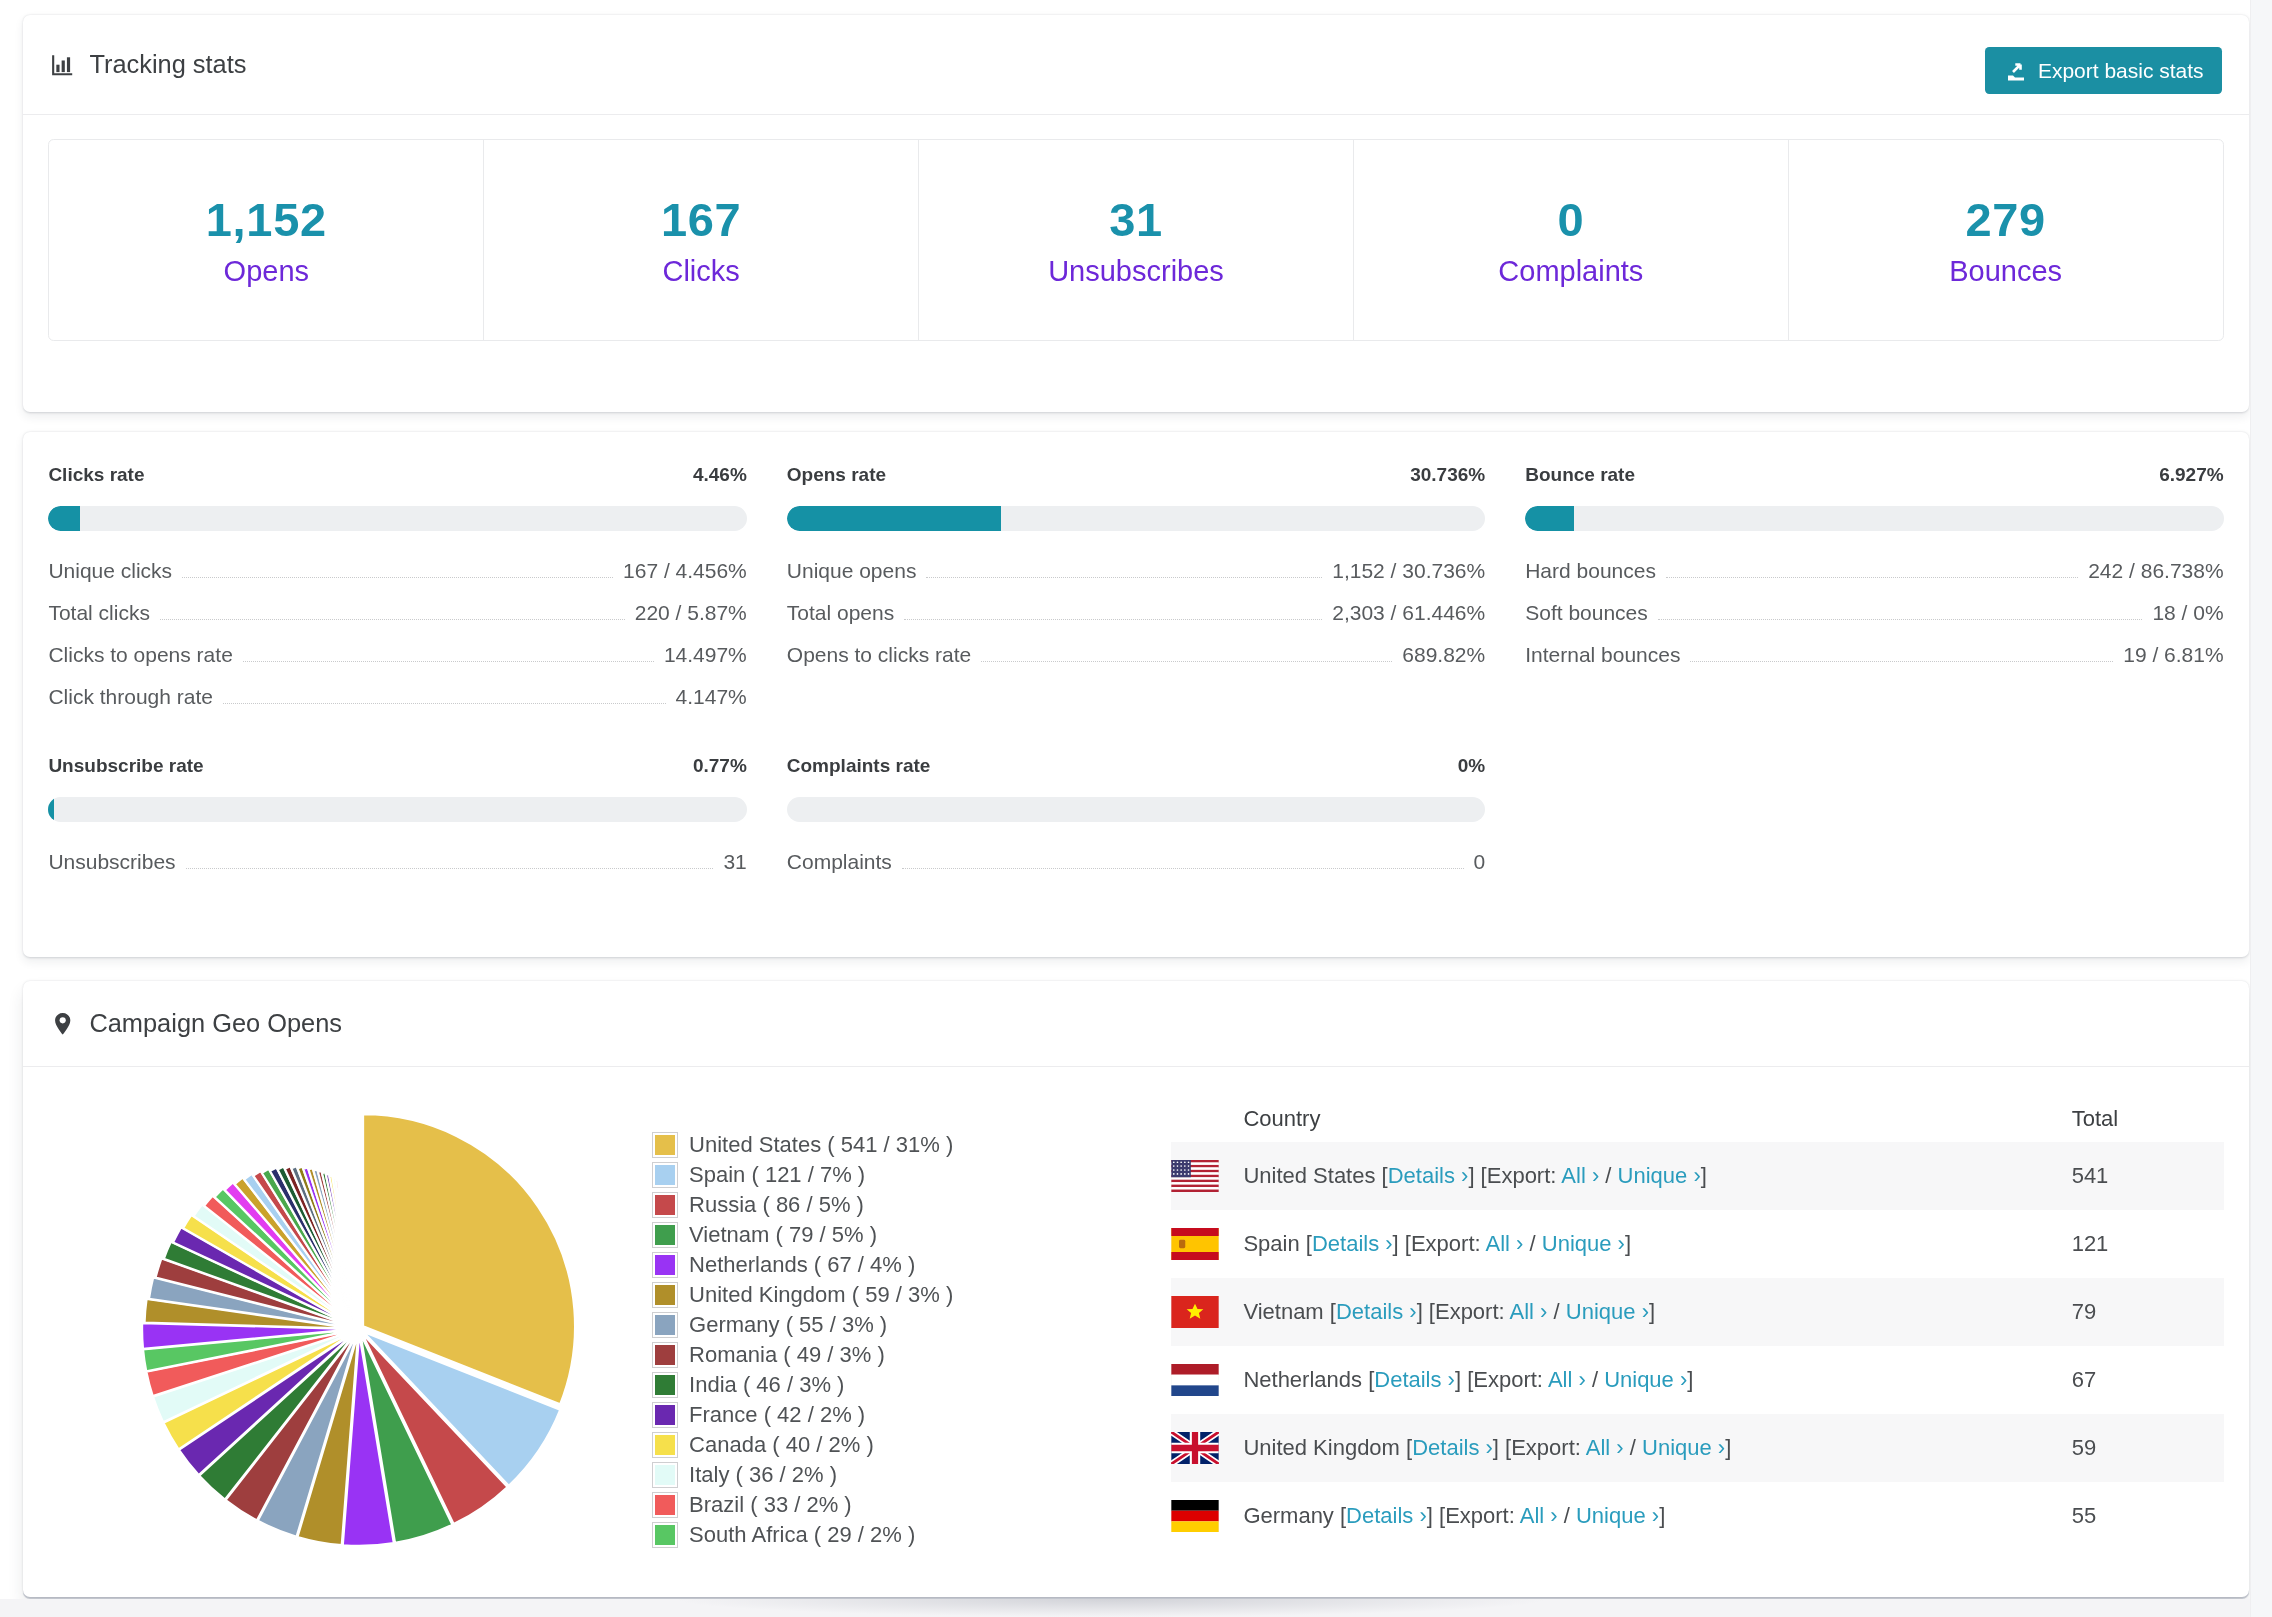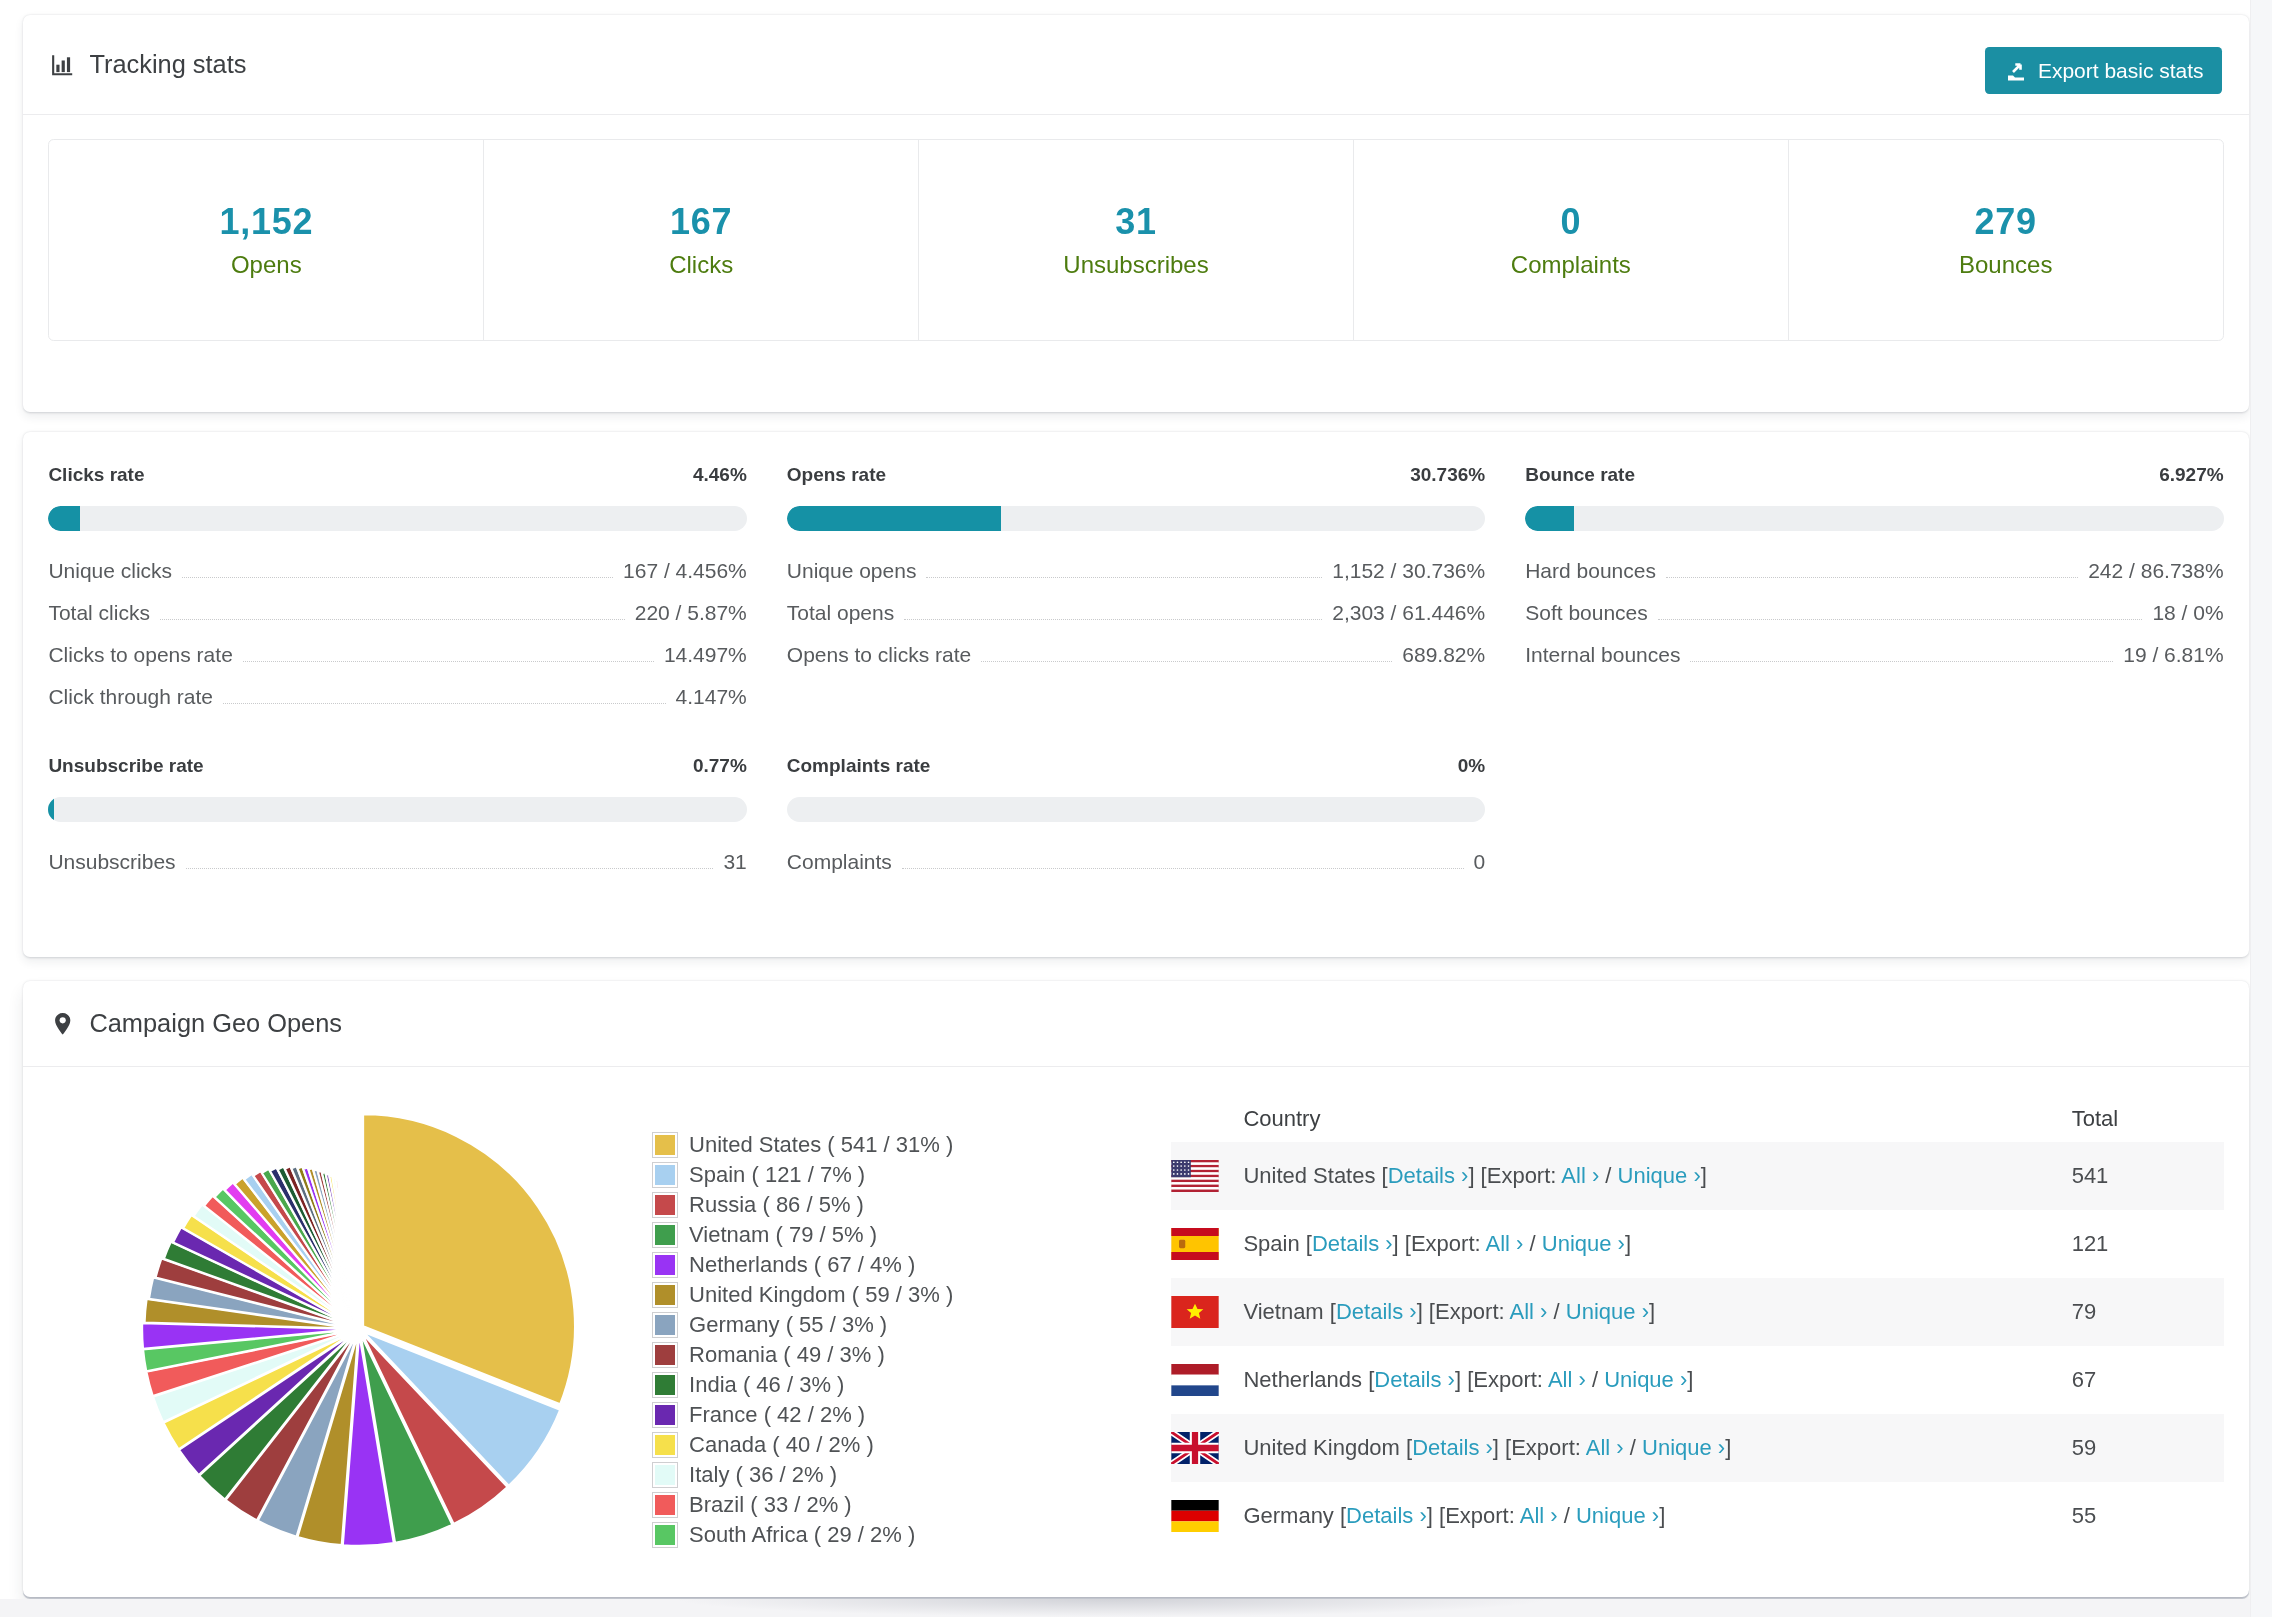--- a/index.html
+++ b/index.html
@@ -37,22 +37,22 @@
   
   .panel-body { padding:24px 25.4px; }
   #stats-box {
     display:flex; height:202px; border:1.4px solid #e9eaec; border-radius:5.6px; background:#fff;
   }
   .stat-cell {
     flex:1 1 0; display:flex; flex-direction:column; align-items:center; justify-content:center;
     border-left:1.4px solid #e9eaec;
   }
   .stat-cell:first-child { border-left:none; }
-  .stat-value { font-size:36px; font-weight:700; color:#1a91ab; letter-spacing:0.7px; }
-  .stat-label { font-size:24px; color:#4d7c0f; margin-top:8px; }
+  .stat-value { font-size:47px; font-weight:700; color:#1a91ab; letter-spacing:0.7px; }
+  .stat-label { font-size:29px; color:#6d28d9; margin-top:8px; }
 
   
   #rates-grid {
     display:grid; grid-template-columns:repeat(3, 1fr);
     column-gap:40px; row-gap:37px; padding:32px 25.4px 0 25.4px;
   }
   .rate-title-row { display:flex; justify-content:space-between; align-items:baseline;
     font-size:19px; font-weight:700; color:#3a3d40; }
   .rate-bar { margin-top:20px; height:25.4px; background:#edeff1; border-radius:12.7px; overflow:hidden; }
   .rate-fill { height:100%; background:#1591a5; border-radius:12.7px 0 0 12.7px; }

